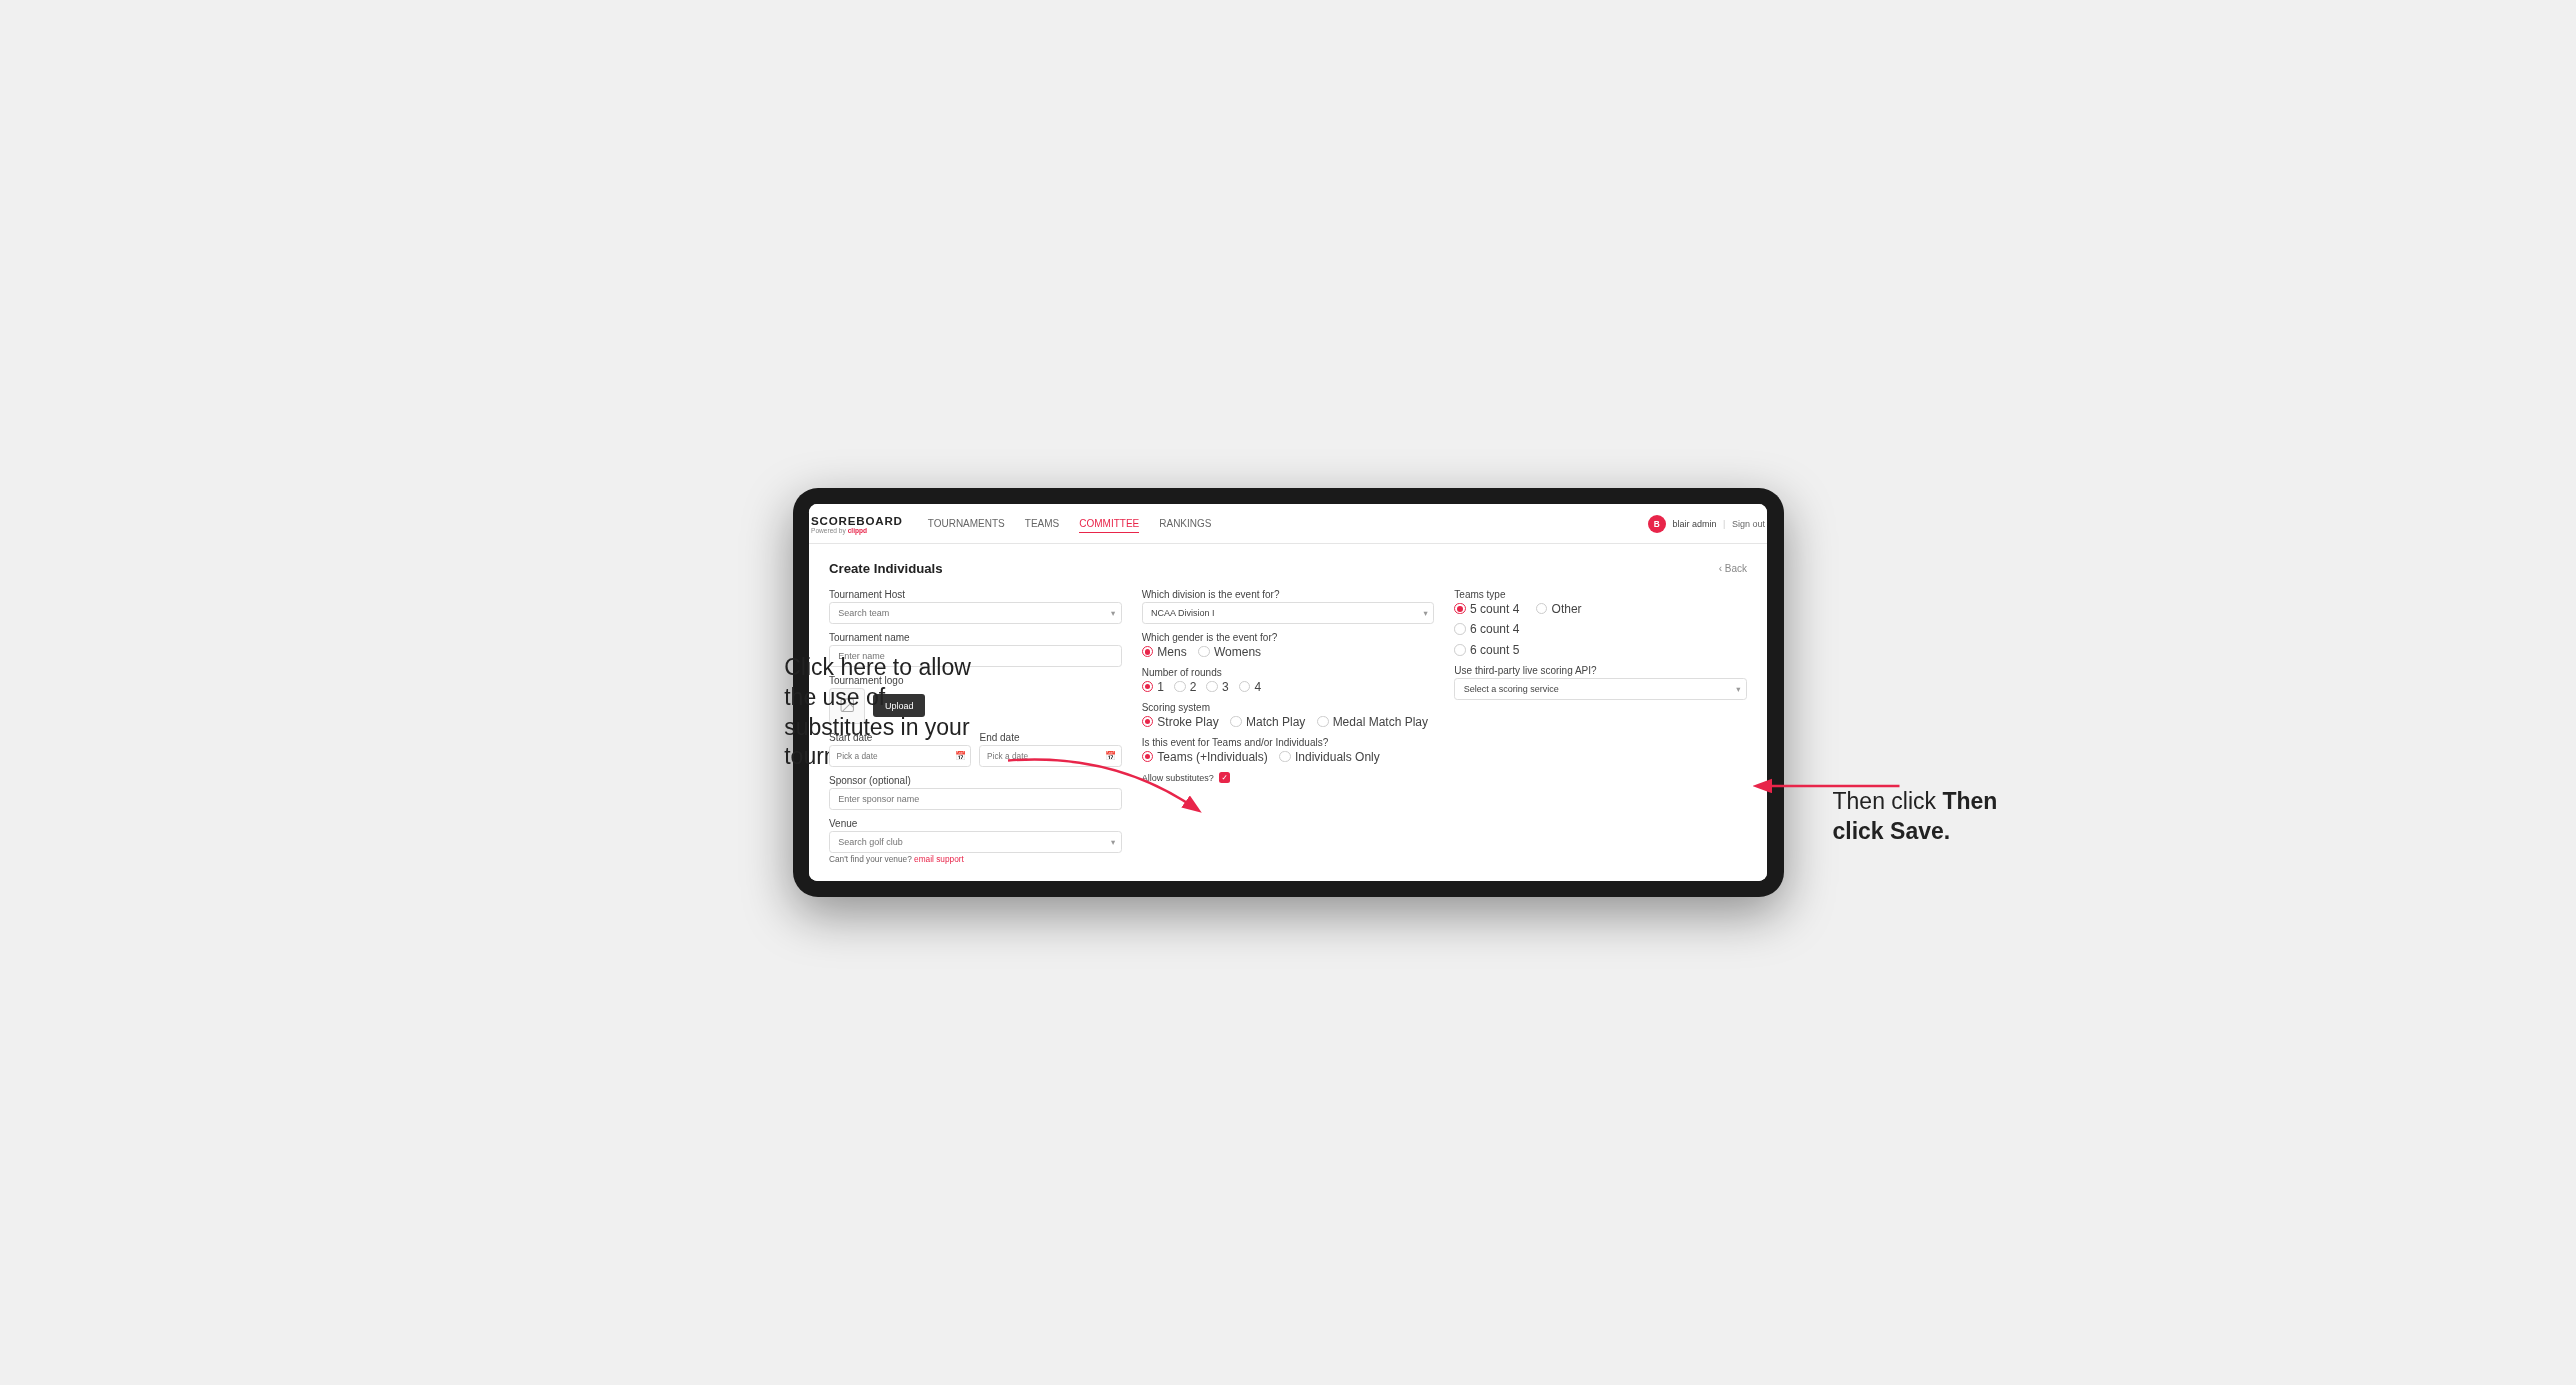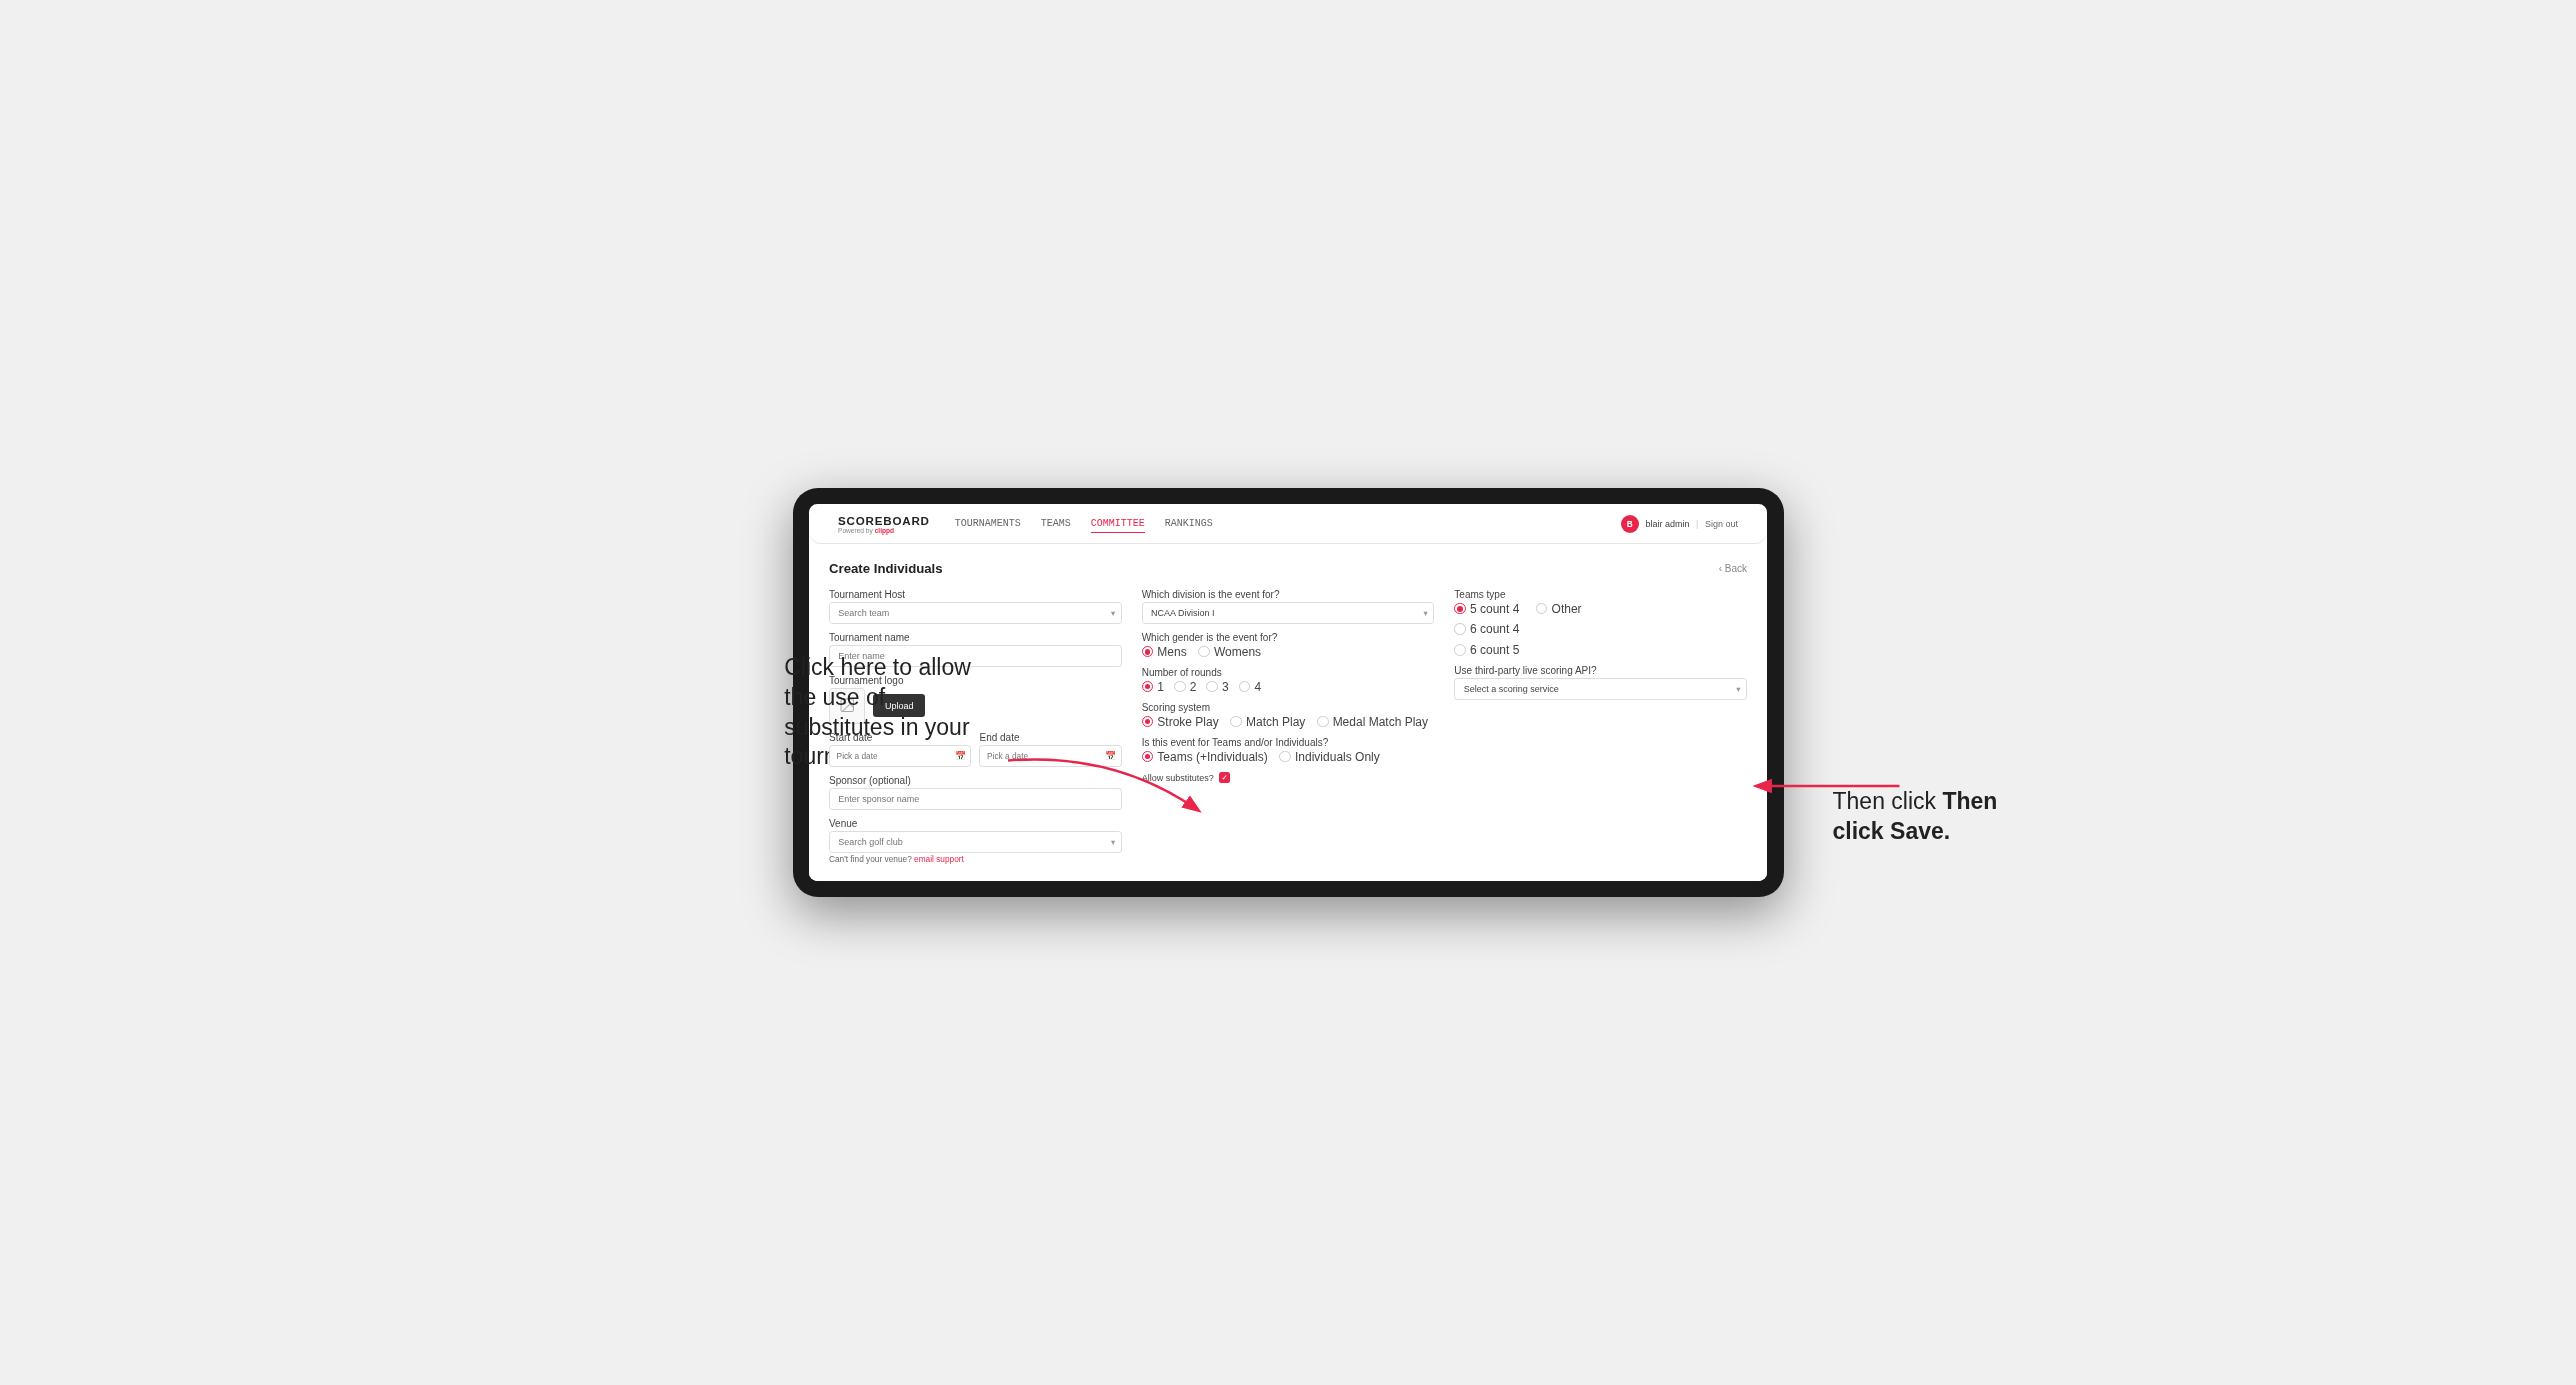--- a/index.html
+++ b/index.html
@@ -69,45 +69,43 @@
     .tablet-screen {
       background: #fff;
       border-radius: 8.3px;
       overflow: hidden;
     }
 
     
     .nav {
       display: flex;
       align-items: center;
-      padding: 0 29px;
+      padding: 0 2px;
       height: 40px;
       border-bottom: 0.8px solid #e5e5e5;
       background: #fff;
-      border-radius: 12px;
     }
 
     .logo-area {
       display: flex;
       flex-direction: column;
       margin-right: 25px;
     }
 
     .logo-scoreboard {
       font-size: 11.6px;
       font-weight: 900;
       color: #222;
       letter-spacing: 0.8px;
     }
 
     .nav-links {
       display: flex;
       gap: 20px;
       flex: 1;
-      font-family: Liberation Mono, monospace;
     }
 
     .nav-link {
       font-size: 10px;
       font-weight: 500;
       color: #666;
       cursor: pointer;
       padding: 3.3px 0;
       text-decoration: none;
       border-bottom: 1.7px solid transparent;

